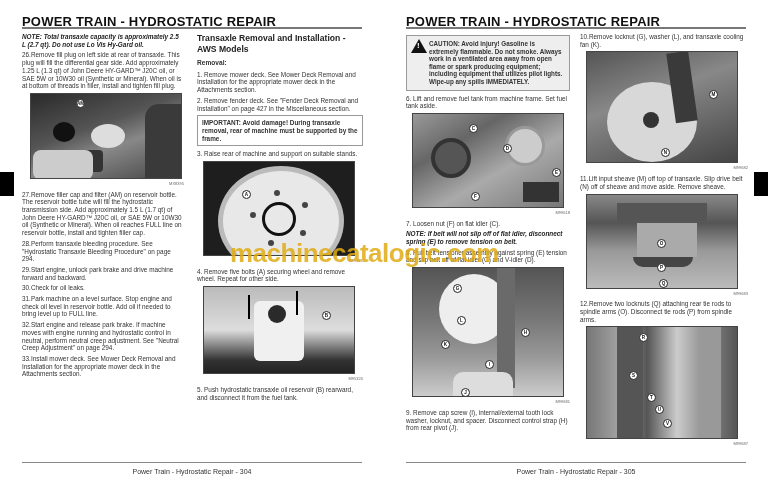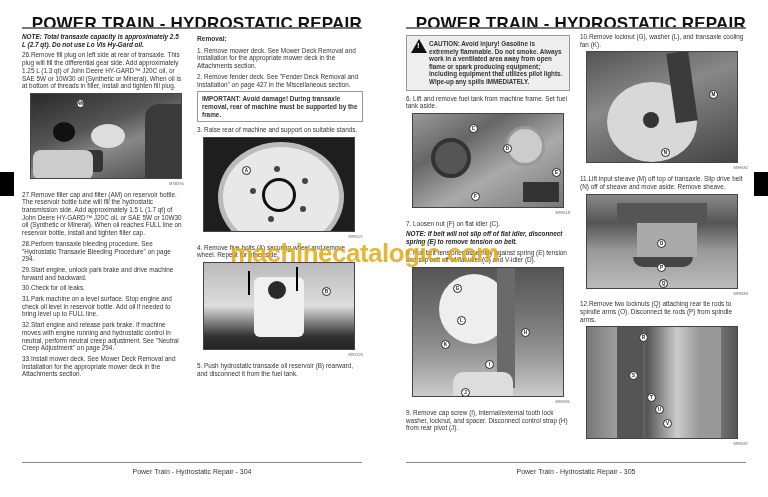--- a/index.html
+++ b/index.html
@@ -1,21 +1,21 @@
 <!DOCTYPE html>
 <html><head>
 <meta charset="utf-8">
 <style>
   * { box-sizing: border-box; margin: 0; padding: 0; }
   html, body { width: 768px; height: 497px; background: #fff; overflow: hidden; }
   body { font-family: "Liberation Sans", sans-serif; color: #222; position: relative; }
   .page { position: absolute; top: 0; width: 384px; height: 497px; }
   .page.left { left: 0; }
   .page.right { left: 384px; }
-  .title { position: absolute; top: 14px; left: 22px; width: 340px; text-align: right; font-weight: bold; font-size: 17px; letter-spacing: 0.2px; color: #111; }
+  .title { position: absolute; top: 14px; left: 22px; width: 340px; text-align: left; font-weight: bold; font-size: 13px; letter-spacing: 0.2px; color: #111; }
   .rule { position: absolute; left: 22px; width: 340px; height: 2px; background: #777; }
   .rule.top { top: 27px; }
   .rule.bottom { top: 462px; height: 1px; background: #888; }
   .footer { position: absolute; top: 468px; left: 22px; width: 340px; text-align: center; font-size: 7px; color: #333; }
   .col { position: absolute; font-size: 6.4px; line-height: 7.7px; color: #333; }
   .col p { margin-bottom: 3px; }
   .note { font-weight: bold; font-style: italic; color: #222; }
   .h2 { font-weight: bold; font-size: 8.6px; line-height: 10.5px; color: #222; margin-bottom: 5px; }
   .h3 { font-weight: bold; font-size: 6.6px; margin-bottom: 4px; margin-top: 2px; }
   .important { border: 1px solid #999; padding: 3px 4px; font-weight: bold; margin-bottom: 4px; }
@@ -50,20 +50,21 @@
     <p>27.Remove filler cap and filter (AM) on reservoir bottle. The reservoir bottle tube will fill the hydrostatic transmission side. Add approximately 1.5 L (1.7 qt) of John Deere HY-GARD™ J20C oil, or SAE 5W or 10W30 oil (Synthetic or Mineral). When oil reaches FULL line on reservoir bottle, install and tighten filler cap.</p>
     <p>28.Perform transaxle bleeding procedure. See "Hydrostatic Transaxle Bleeding Procedure" on page 294.</p>
     <p>29.Start engine, unlock park brake and drive machine forward and backward.</p>
     <p>30.Check for oil leaks.</p>
     <p>31.Park machine on a level surface. Stop engine and check oil level in reservoir bottle. Add oil if needed to bring level up to FULL line.</p>
     <p>32.Start engine and release park brake. If machine moves with engine running and hydrostatic control in neutral, perform neutral creep adjustment. See "Neutral Creep Adjustment" on page 294.</p>
     <p>33.Install mower deck. See Mower Deck Removal and Installation for the appropriate mower deck in the Attachments section.</p>
   </div>
 
   <div class="col" style="left:197px; top:33px; width:166px;">
+    <div class="h2">Transaxle Removal and Installation - AWS Models</div>
     <div class="h3">Removal:</div>
     <p>1.  Remove mower deck. See Mower Deck Removal and Installation for the appropriate mower deck in the Attachments section.</p>
     <p>2.  Remove fender deck. See "Fender Deck Removal and Installation" on page 427 in the Miscellaneous section.</p>
     <div class="important">IMPORTANT: Avoid damage! During transaxle removal, rear of machine must be supported by the frame.</div>
     <p>3.  Raise rear of machine and support on suitable stands.</p>
     <div class="fig" style="width:152px; height:95px; margin-left:6px; background:#1e1e1e;">
       <div style="position:absolute;left:14px;top:4px;width:126px;height:110px;border-radius:50%;background:#e8e8e8;border:5px solid #bbb;"></div>
       <div style="position:absolute;left:58px;top:40px;width:34px;height:34px;border-radius:50%;border:3px solid #111;"></div>
       <div style="position:absolute;left:70px;top:28px;width:6px;height:6px;border-radius:50%;background:#444;"></div>
       <div style="position:absolute;left:46px;top:50px;width:6px;height:6px;border-radius:50%;background:#444;"></div>

